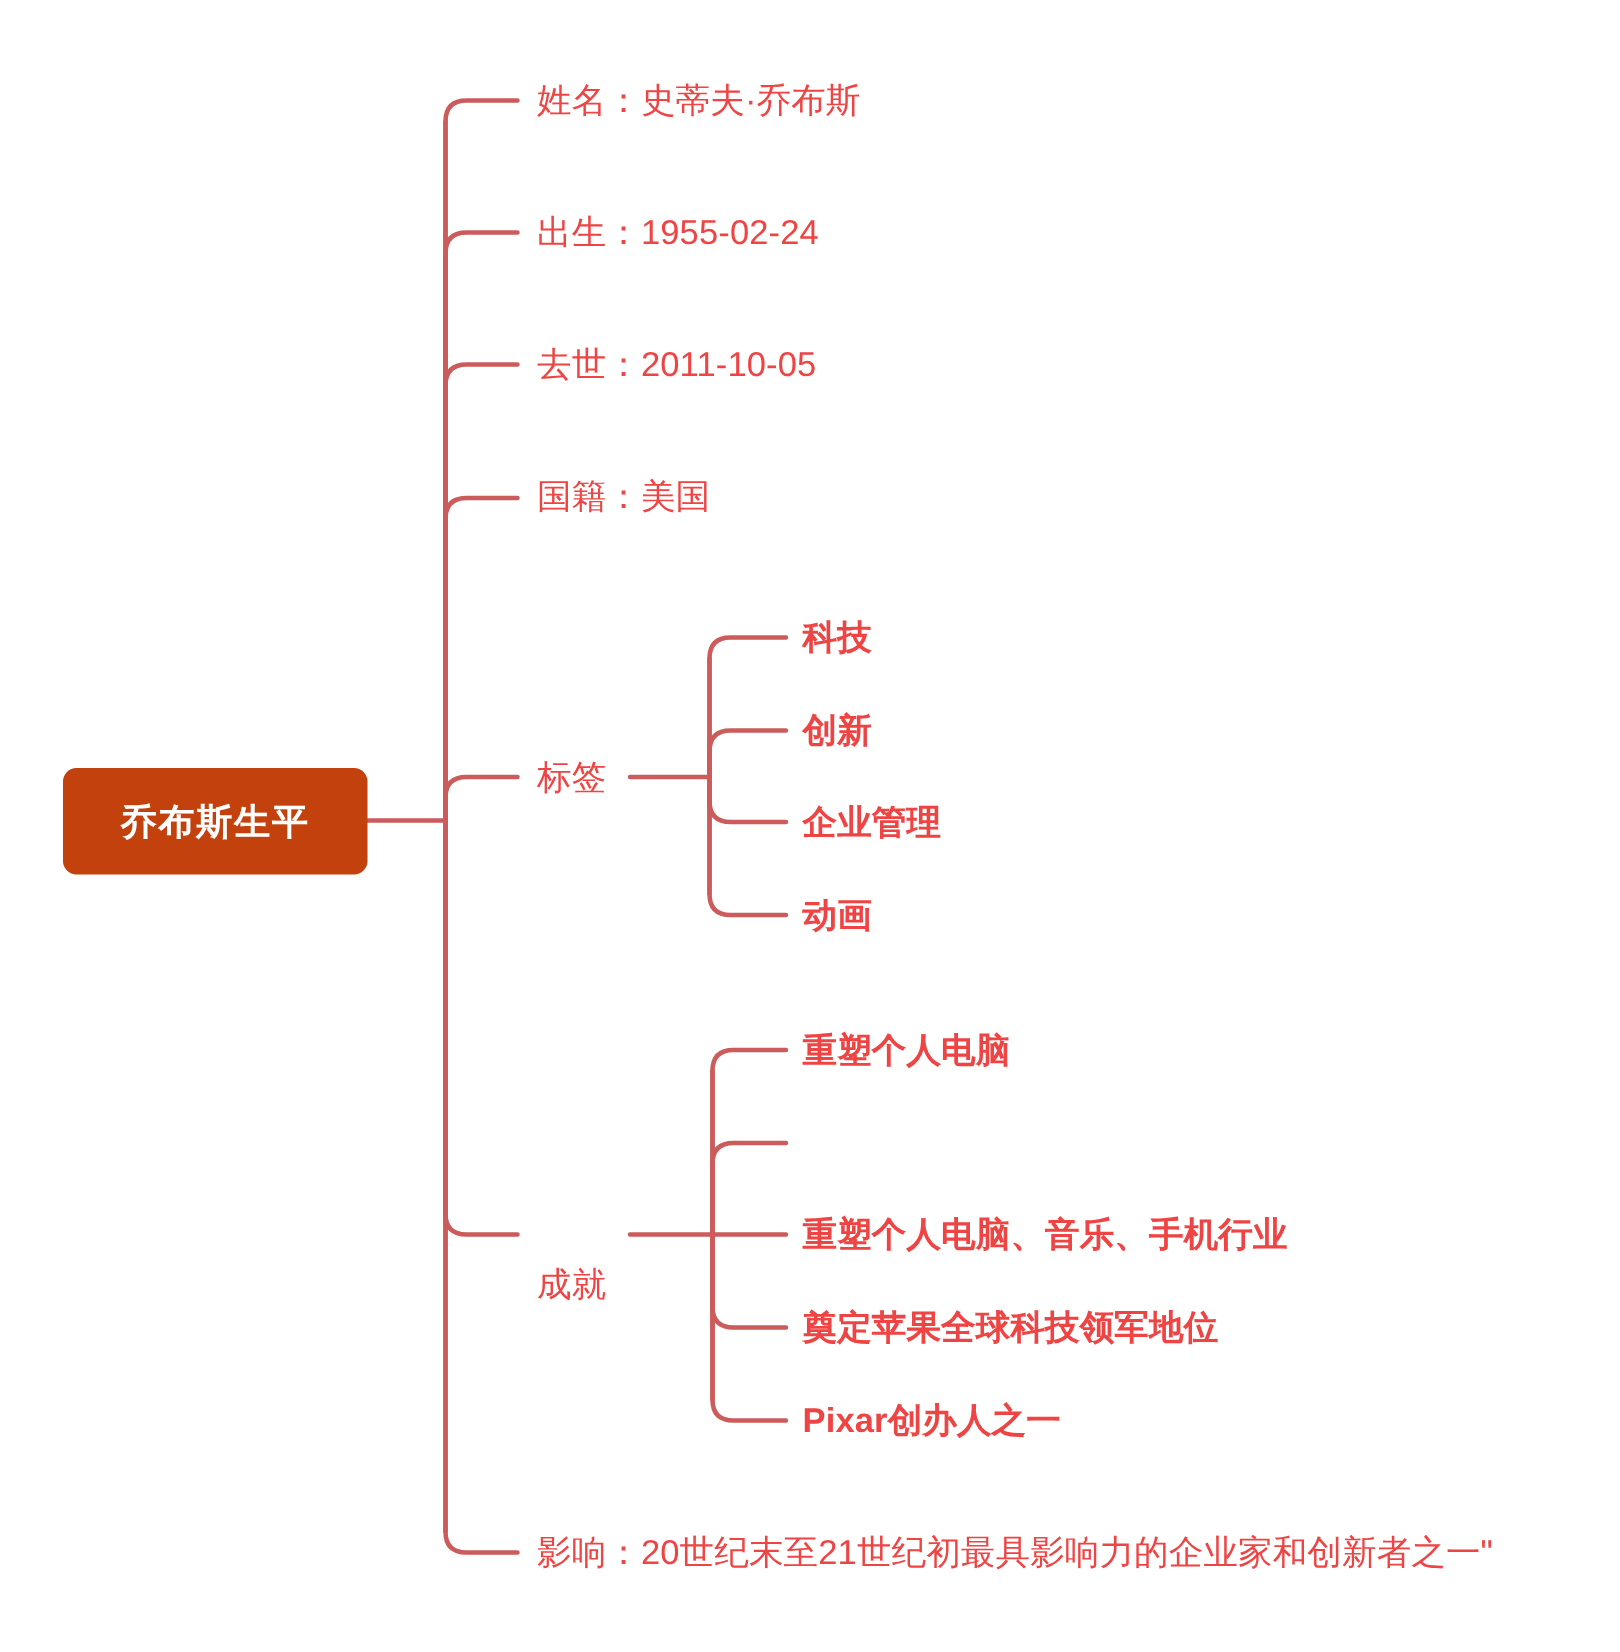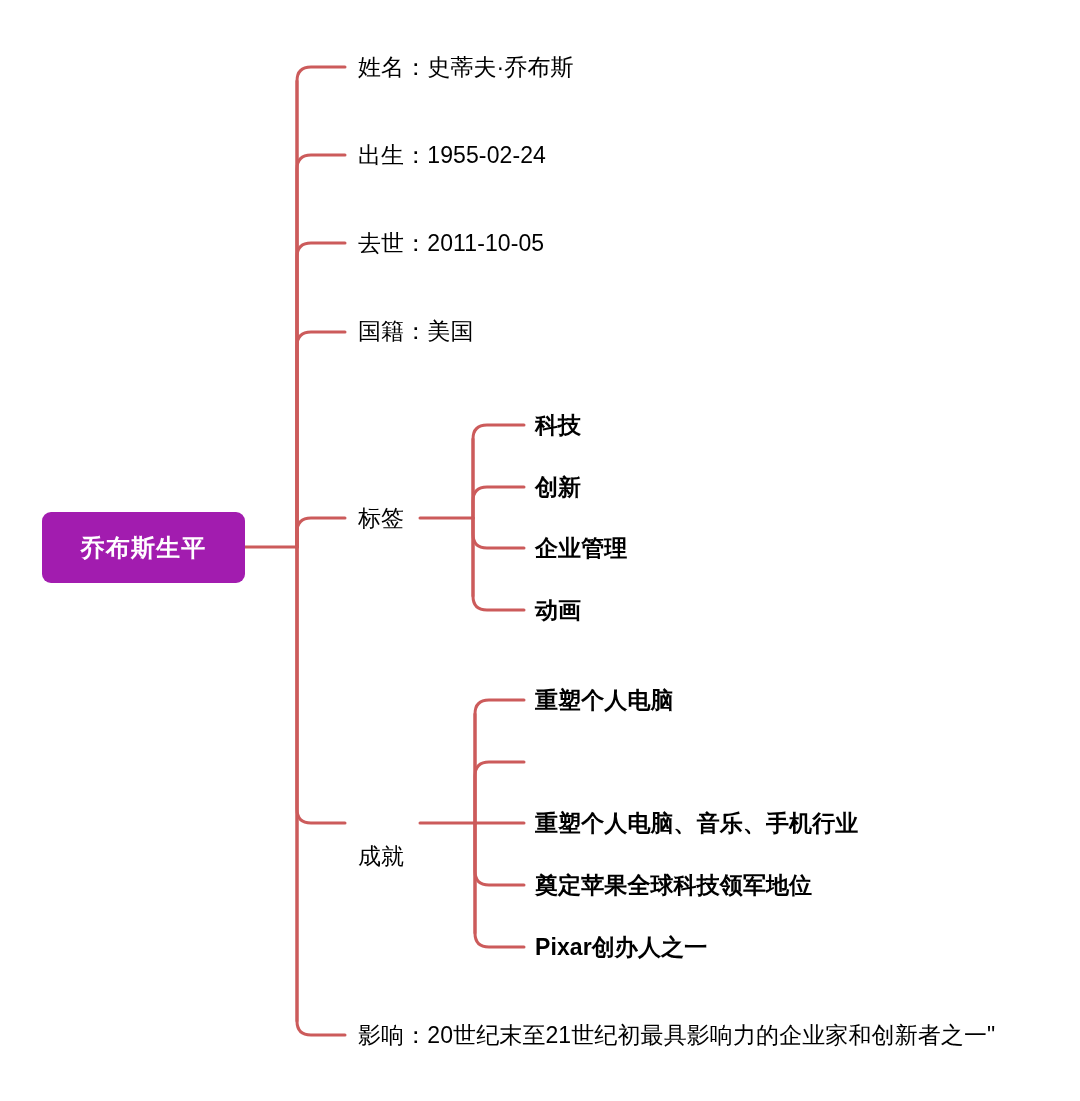--- a/index.html
+++ b/index.html
@@ -22,39 +22,39 @@
     left: 0;
     top: 0;
     width: 1080px;
     height: 1101px;
     pointer-events: none;
   }
   .node-label {
     position: absolute;
     font-size: 23px;
     line-height: 1.15;
-    color: #000000;
+    color: #ef4444;
     white-space: nowrap;
     transform: translateY(-50%);
     letter-spacing: 0.1px;
   }
   .node-label.level1 {
     font-size: 23px;
   }
   .node-label.level2 {
     font-size: 23px;
     font-weight: bold;
   }
   #root-node {
     position: absolute;
     left: 42px;
     top: 512px;
     width: 203px;
     height: 71px;
-    background: #a21caf;
+    background: #c2410c;
     border-radius: 9px;
     display: flex;
     align-items: center;
     justify-content: center;
     box-sizing: border-box;
   }
   #root-node-text {
     color: #ffffff;
     font-size: 24px;
     font-weight: bold;

